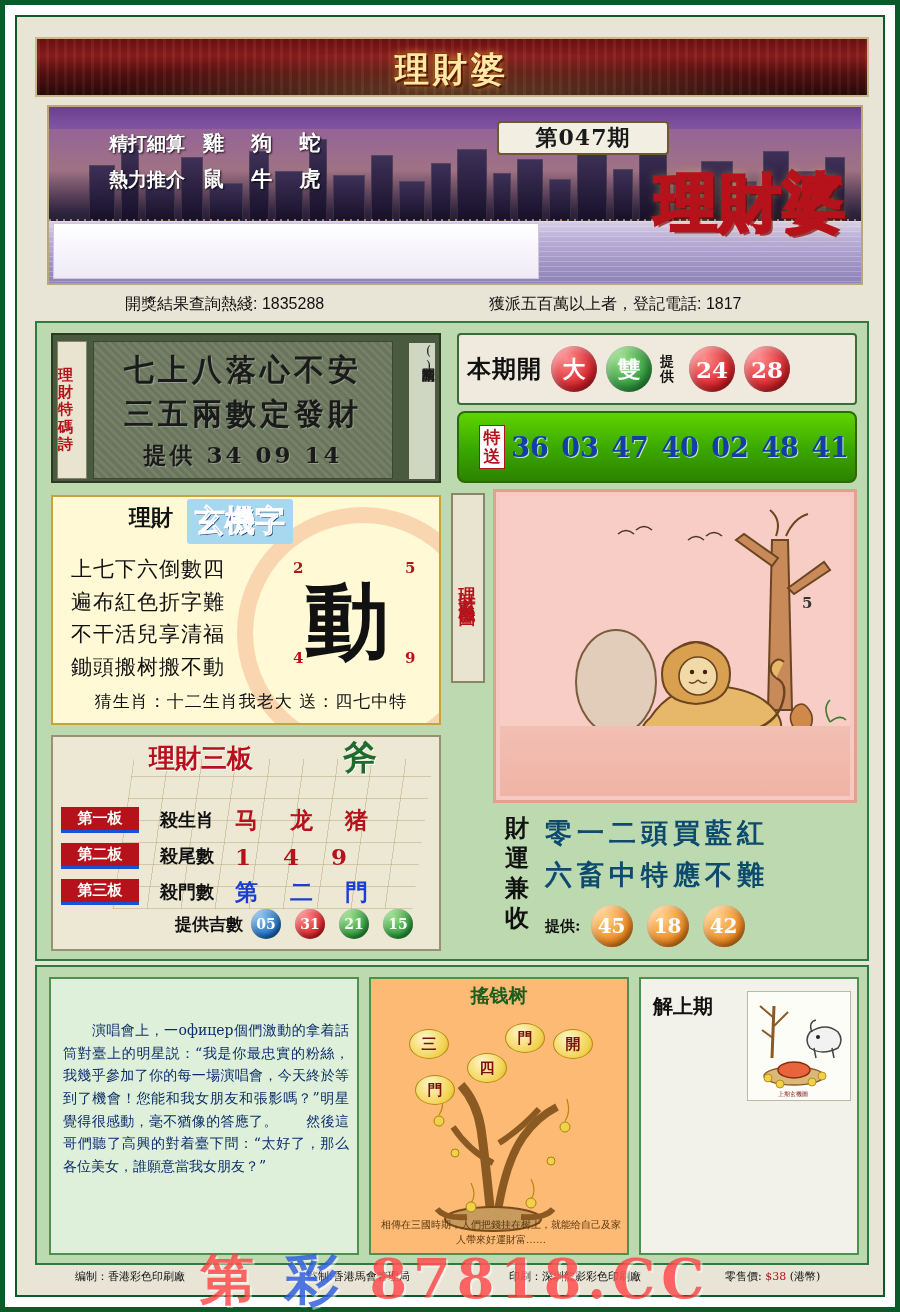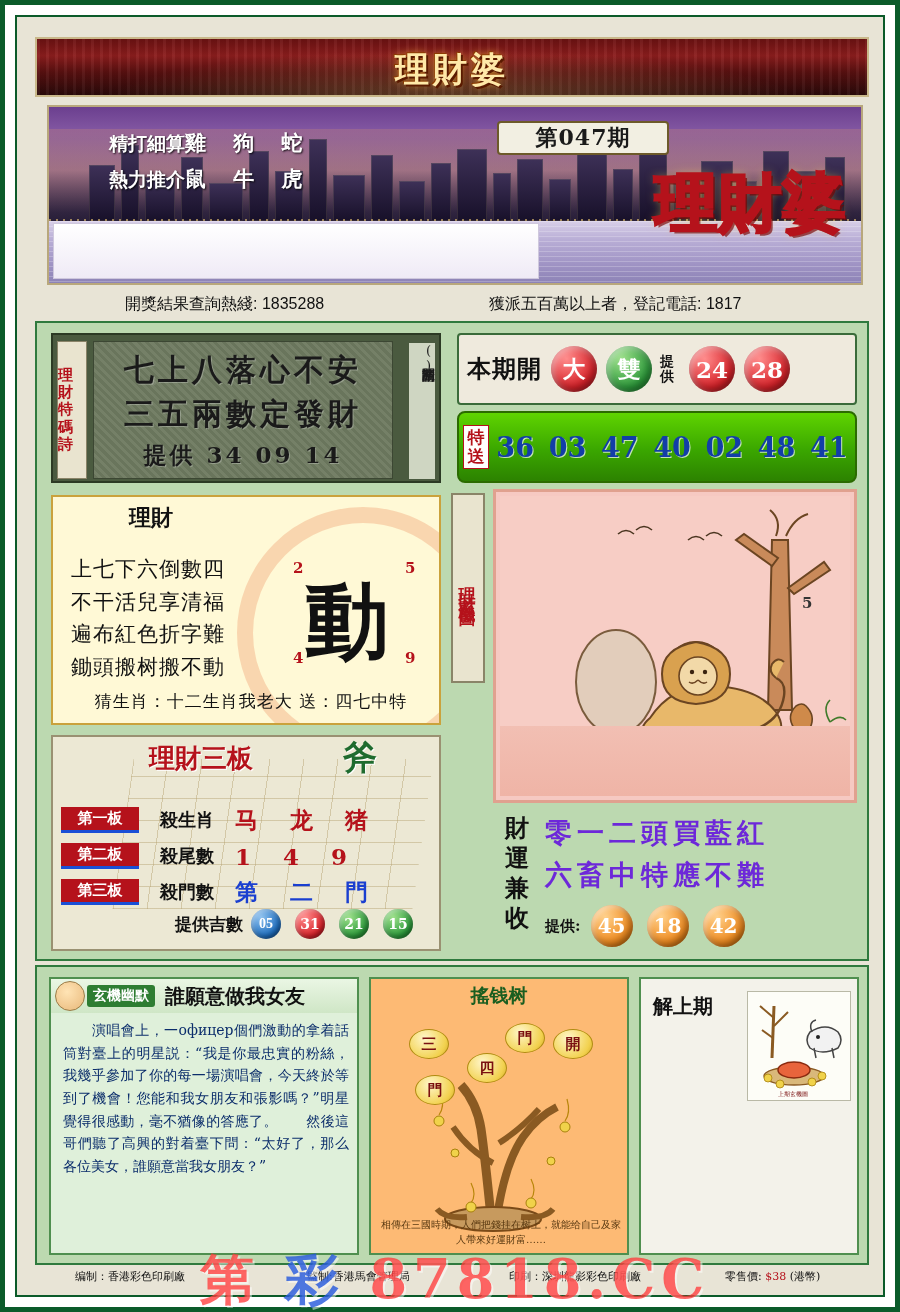--- a/index.html
+++ b/index.html
@@ -74,21 +74,21 @@
 
   .hdr-left-line1, .hdr-left-line2 {
     position:absolute; left:60px;
     font-family:"DejaVu Serif","Liberation Serif",serif;
     font-weight:700; color:#ffffff;
     text-shadow: 1px 1px 2px rgba(0,0,0,.85);
     white-space: nowrap;
   }
   .hdr-left-line1 { top:22px; font-size:19px; }
   .hdr-left-line2 { top:58px; font-size:19px; }
-  .hdr-left-line1 .zod, .hdr-left-line2 .zod { letter-spacing:10px; font-size:21px; }
+  .hdr-left-line1 .zod, .hdr-left-line2 .zod { margin-left:18px; letter-spacing:10px; font-size:21px; }
 
   .issue-box {
     position:absolute; left:448px; top:14px; width:172px; height:34px;
     background:#f2efe2; border:2px solid #6d5a2a; border-radius:4px;
     display:flex; align-items:center; justify-content:center;
     font-family:"DejaVu Serif","Liberation Serif",serif;
     font-weight:700; font-size:22px; color:#1a1a1a; letter-spacing:1px;
   }
   .logo-big {
     position:absolute; right:14px; top:54px;
@@ -190,21 +190,21 @@
     font-weight:700; font-size:14px; color:#111; line-height:1.05; width:20px;
   }
 
   .res-bot {
     position:absolute; left:420px; top:88px; width:400px; height:72px;
     background: linear-gradient(180deg,#5fd400,#3aa600 55%,#2c8200);
     border:2px solid #2b6b00; border-radius:8px;
     display:flex; align-items:center;
   }
   .tesong {
-    margin-left:4px; width:26px;
+    margin-left:20px; width:26px;
     font-family:"DejaVu Serif","Liberation Serif",serif;
     font-weight:700; font-size:17px; color:#b5121b; line-height:1.1;
     background:#ffffff; border:1px solid #b5121b; text-align:center; padding:2px 0;
   }
   .tesong-nums {
     flex:1; display:flex; justify-content:space-around; align-items:center;
     font-family:"DejaVu Serif","Liberation Serif",serif;
     font-weight:700; font-size:27px; color:#123ea8;
     text-shadow: 1px 1px 0 rgba(255,255,255,.7);
   }
@@ -333,21 +333,21 @@
   }
   .rpoem-left {
     position:absolute; left:0; top:0; width:48px; height:138px;
     font-family:"DejaVu Serif","Liberation Serif",serif;
     font-weight:700; font-size:24px; color:#111; line-height:1.25;
     text-align:center;
   }
   .rpoem-l1, .rpoem-l2 {
     position:absolute; left:52px;
     font-family:"DejaVu Serif","Liberation Serif",serif;
-    font-weight:700; font-size:27px; color:#6d28d9; letter-spacing:5px;
+    font-weight:700; font-size:27px; color:#0c4a6e; letter-spacing:5px;
     white-space:nowrap;
   }
   .rpoem-l1 { top:2px; }
   .rpoem-l2 { top:44px; }
   .rpoem-foot { position:absolute; left:52px; top:92px; display:flex; align-items:center; }
   .rpoem-foot .lab {
     font-family:"DejaVu Serif","Liberation Serif",serif;
     font-weight:700; font-size:15px; color:#111; margin-right:10px;
   }
   .ball-md {
@@ -544,24 +544,25 @@
           <span>47</span>
           <span>40</span>
           <span>02</span>
           <span>48</span>
           <span>41</span>
         </span>
       </div>
 
       <div class="xuan">
         <div class="xuan-title">理財</div>
+        <div class="xuan-title2">玄機字</div>
         <div class="xuan-poem">
           <div>上七下六倒數四</div>
+          <div>遍布紅色折字難</div>
           <div>不干活兒享清福</div>
-          <div>遍布紅色折字難</div>
           <div>鋤頭搬树搬不動</div>
         </div>
         <div class="big-char">動</div>
         <div class="corner-num cn-tl">2</div>
         <div class="corner-num cn-tr">5</div>
         <div class="corner-num cn-bl">4</div>
         <div class="corner-num cn-br">9</div>
         <div class="xuan-foot">猜生肖：十二生肖我老大  送：四七中特</div>
       </div>
 
@@ -627,21 +628,21 @@
           <span class="ban-val">1 4 9</span>
         </div>
         <div class="ban-row" style="top:140px;">
           <span class="ban-tag">第三板</span>
           <span class="ban-name">殺門數</span>
           <span class="ban-val blue">第 二 門</span>
         </div>
 
         <div class="jishu-row">
           <span class="jishu-label">提供吉數</span>
-          <span class="ball-sm" style="background:radial-gradient(circle at 34% 28%,#8fc2ef,#1f6fc0 65%,#0d3f78);font-family:Liberation Serif, serif;">05</span>
+          <span class="ball-sm" style="background:radial-gradient(circle at 34% 28%,#8fc2ef,#1f6fc0 65%,#0d3f78);">05</span>
           <span class="ball-sm" style="background:radial-gradient(circle at 34% 28%,#ff8b8b,#d8232a 65%,#8e0d12);">31</span>
           <span class="ball-sm" style="background:radial-gradient(circle at 34% 28%,#9de08a,#2e9b3c 65%,#166b22);">21</span>
           <span class="ball-sm" style="background:radial-gradient(circle at 34% 28%,#9de08a,#2e9b3c 65%,#166b22);">15</span>
         </div>
       </div>
 
       <div class="rpoem">
         <div class="rpoem-left">財<br>運<br>兼<br>收</div>
         <div class="rpoem-l1">零一二頭買藍紅</div>
         <div class="rpoem-l2">六畜中特應不難</div>
@@ -650,25 +651,20 @@
           <span class="ball-md">45</span>
           <span class="ball-md">18</span>
           <span class="ball-md">42</span>
         </div>
       </div>
     </div>
 
     <div class="body-green2">
 
       <div class="joke">
-        <div class="joke-head">
-          <div class="joke-face"></div>
-          <span class="joke-badge">玄機幽默</span>
-          <span class="joke-title">誰願意做我女友</span>
-        </div>
         <div class="joke-body">　　演唱會上，一офицер個們激動的拿着話筒對臺上的明星説：“我是你最忠實的粉絲，我幾乎參加了你的每一場演唱會，今天終於等到了機會！您能和我女朋友和張影嗎？”明星覺得很感動，毫不猶像的答應了。　　然後這哥們聽了高興的對着臺下問：“太好了，那么各位美女，誰願意當我女朋友？”</div>
       </div>
 
       <div class="tree">
         <div class="tree-title">搖钱树</div>
         <svg width="256" height="240" viewBox="0 0 256 240" style="position:absolute;left:0;top:24px;">
           <path d="M120 214 q-6 -60 -10 -88 q-4 -26 -20 -44" stroke="#8a5a22" stroke-width="9" fill="none"></path>
           <path d="M126 214 q8 -54 26 -80 q14 -20 34 -30" stroke="#8a5a22" stroke-width="8" fill="none"></path>
           <path d="M122 160 q-24 -12 -40 -36" stroke="#8a5a22" stroke-width="6" fill="none"></path>
           <path d="M128 140 q22 -14 40 -34" stroke="#8a5a22" stroke-width="6" fill="none"></path>

